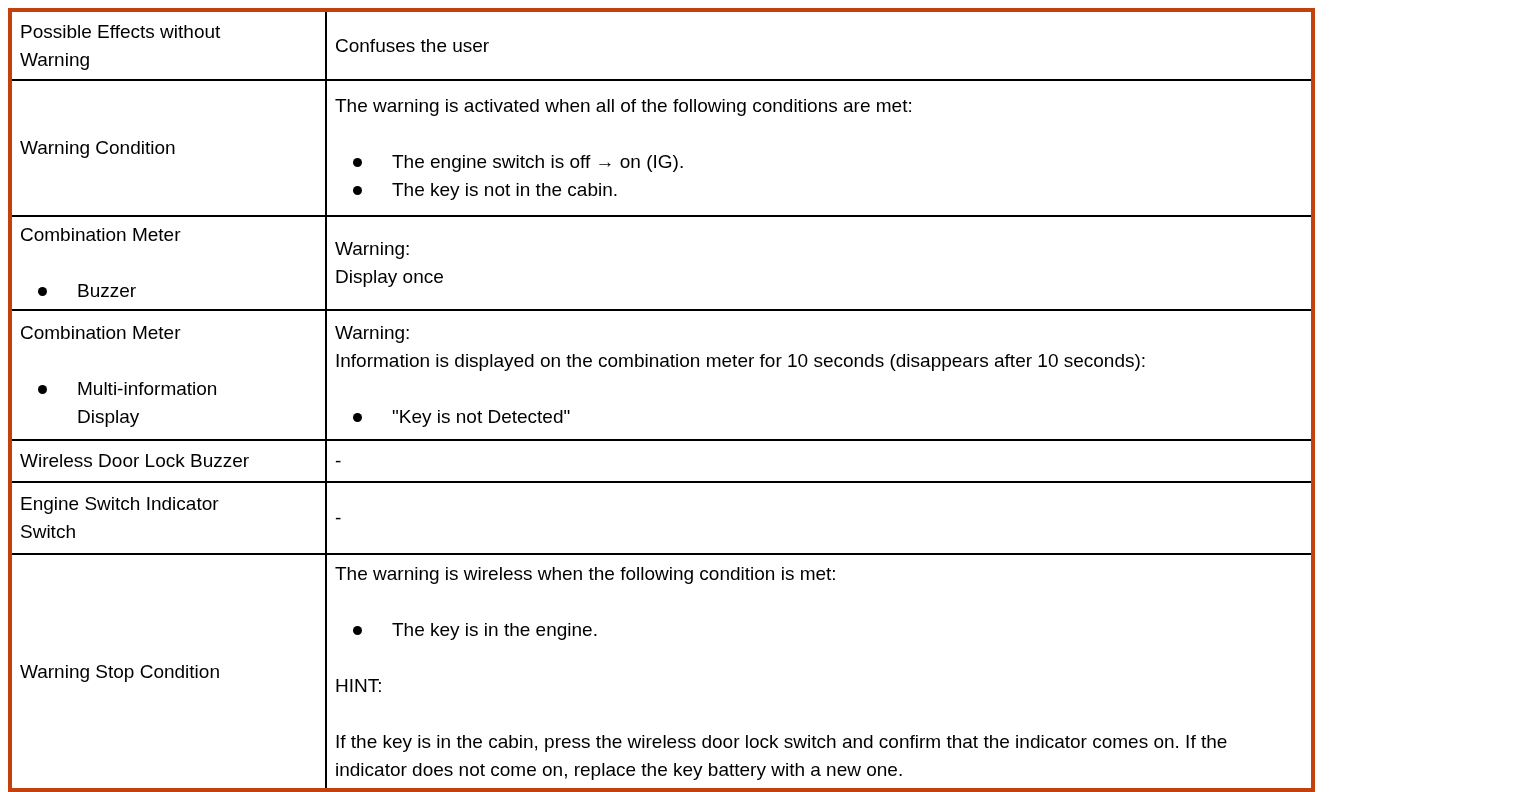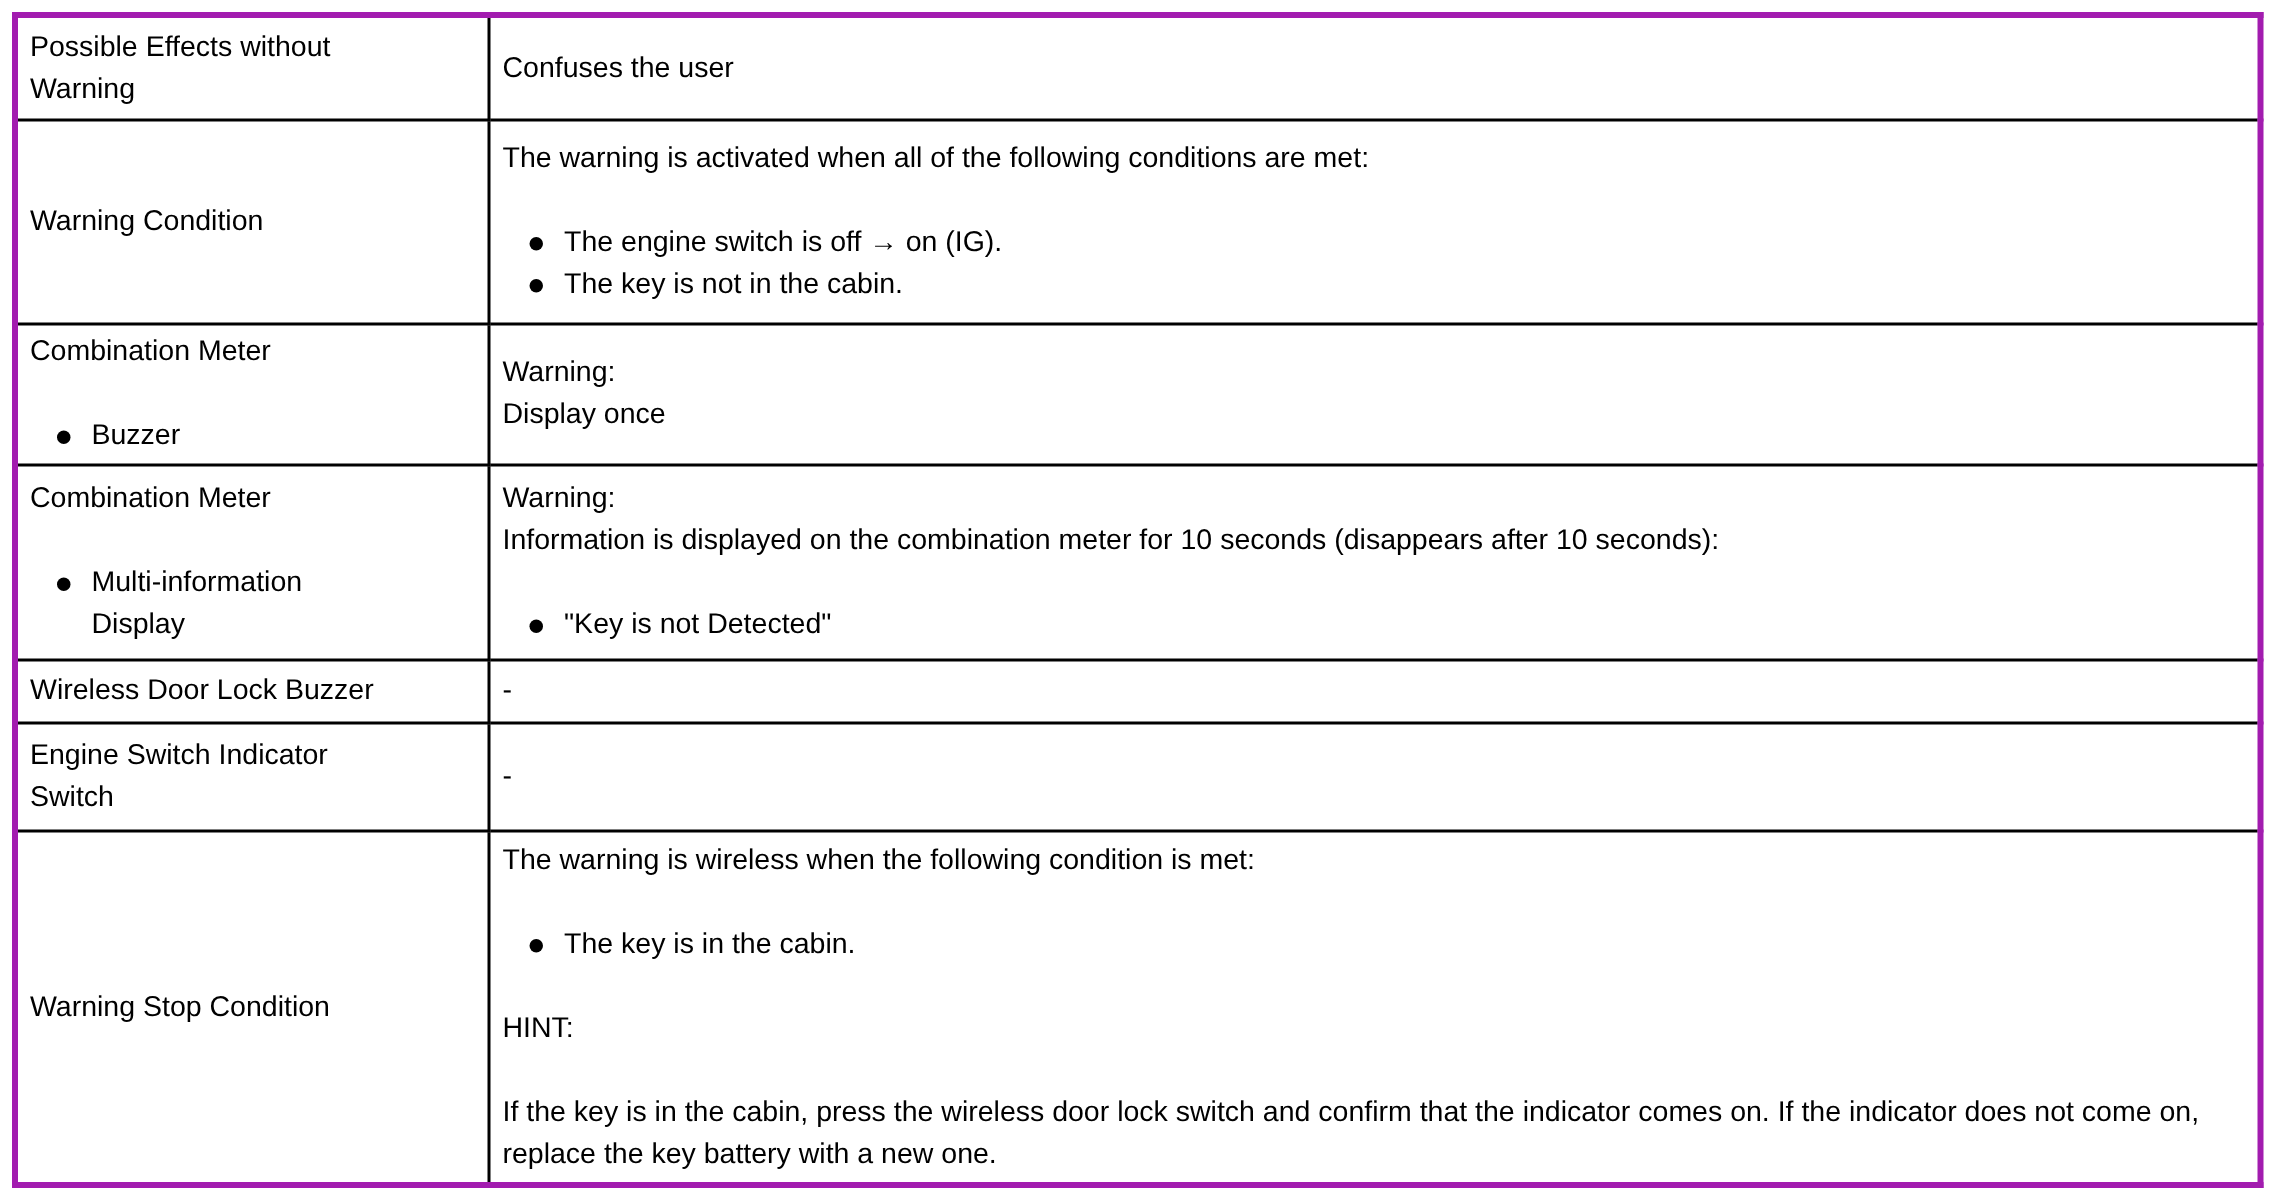--- a/index.html
+++ b/index.html
@@ -13,22 +13,22 @@
     color: #000000;
   }
   .page {
     position: absolute;
     left: 8px;
     top: 8px;
   }
   table.spec-table {
     border-collapse: collapse;
     table-layout: fixed;
-    width: 1501px;
-    border: 4px solid #a21caf;
+    width: 1307px;
+    border: 4px solid #c2410c;
     background: #ffffff;
   }
   table.spec-table td {
     border: 2px solid #000000;
     vertical-align: middle;
     padding: 4px 8px;
     font-size: 19px;
     line-height: 28px;
     box-sizing: border-box;
     word-wrap: break-word;
@@ -40,21 +40,21 @@
   tr:nth-child(4) td { height: 130px; }
   tr:nth-child(5) td { height: 42px; }
   tr:nth-child(6) td { height: 72px; }
   tr:nth-child(7) td { height: 236px; }
 
   .cell-block + .cell-block { margin-top: 28px; }
 
   .label-cell .text-block { max-width: 252px; }
   .label-cell .bullet-text { max-width: 180px; }
 
-  .bullet-item { display: flex; align-items: flex-start; }
+  .bullet-item { display: flex; align-items: flex-start; gap: 16px; }
   .bullet-marker {
     flex: none;
     width: 9px;
     height: 9px;
     border-radius: 50%;
     background: #000000;
     margin: 10px 14px 0 18px;
   }
 </style>
 </head>
@@ -175,21 +175,21 @@
               <div class="text-line">Warning Stop Condition</div>
             </div>
           </td>
           <td class="content-cell">
             <div class="text-block cell-block">
               <div class="text-line">The warning is wireless when the following condition is met:</div>
             </div>
             <div class="bullet-list cell-block">
               <div class="bullet-item">
                 <span class="bullet-marker"></span>
-                <span class="bullet-text">The key is in the cabin.</span>
+                <span class="bullet-text">The key is in the engine.</span>
               </div>
             </div>
             <div class="text-block cell-block">
               <div class="text-line">HINT:</div>
             </div>
             <div class="text-block cell-block">
               <div class="text-line">If the key is in the cabin, press the wireless door lock switch and confirm that the indicator comes on. If the indicator does not come on, replace the key battery with a new one.</div>
             </div>
           </td>
         </tr>

